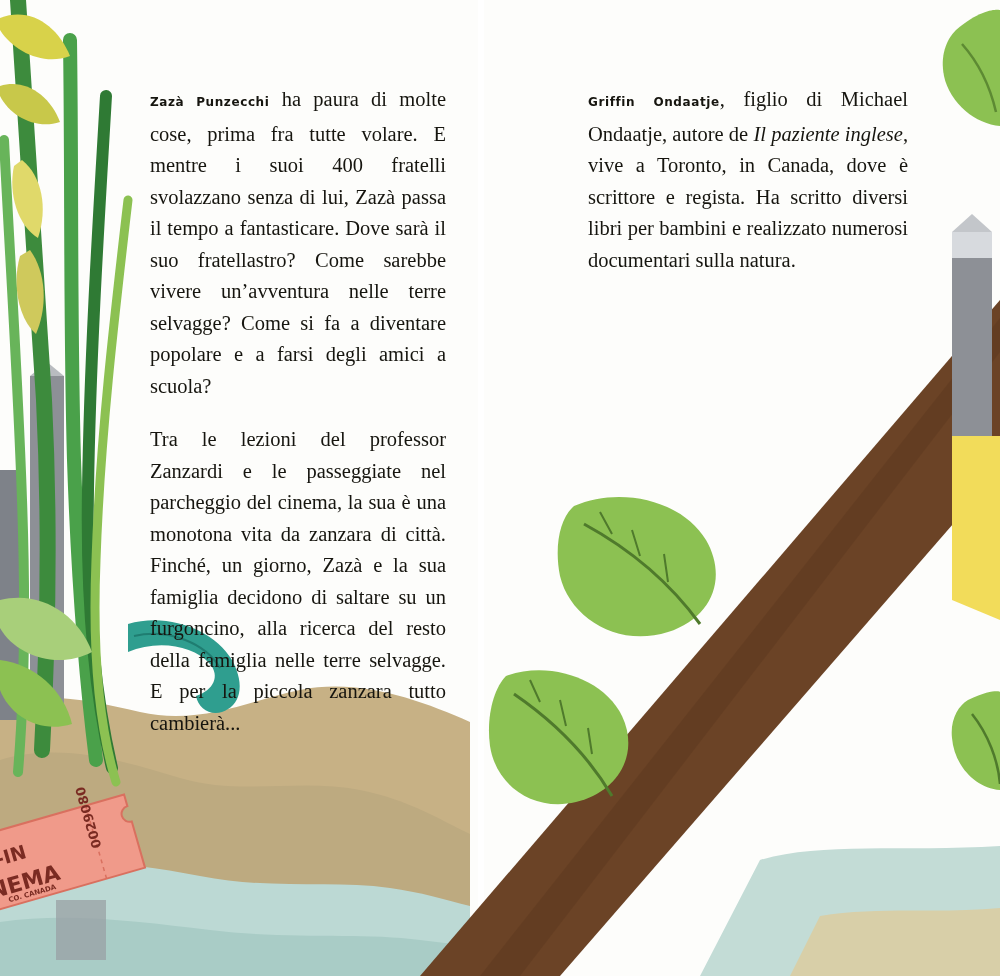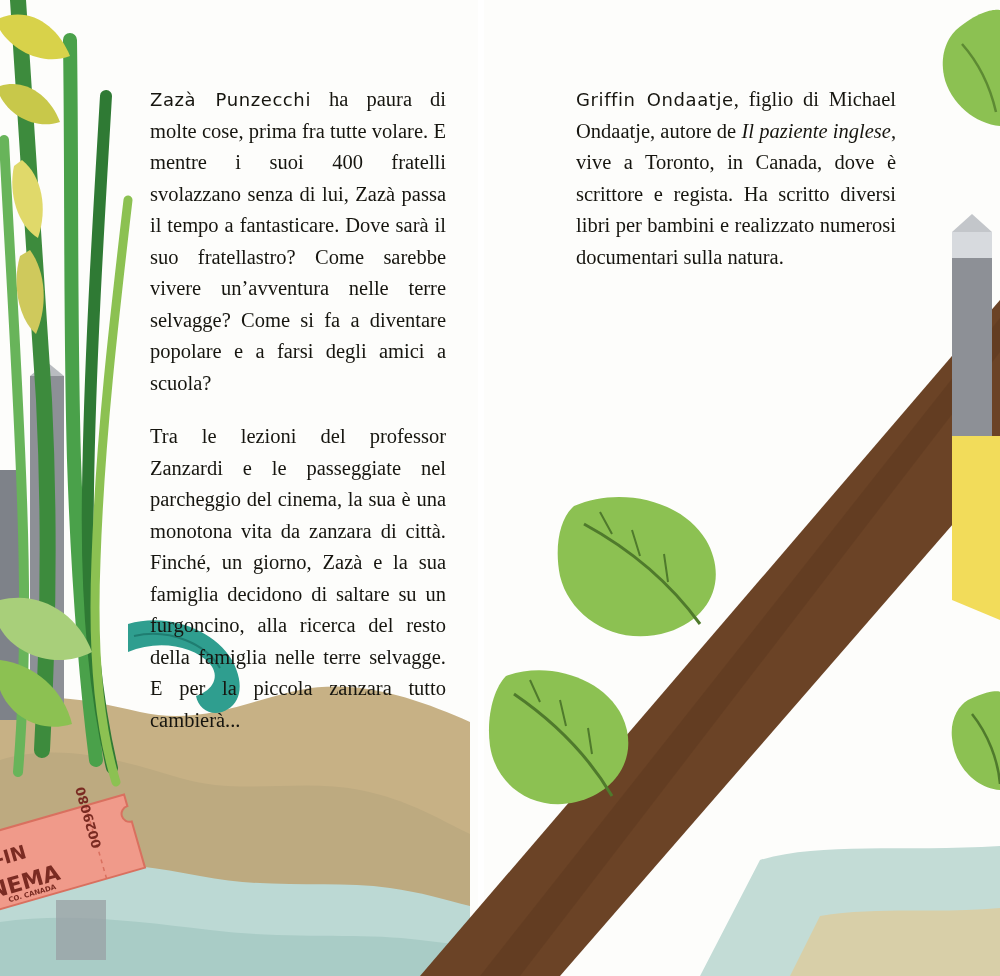--- a/index.html
+++ b/index.html
@@ -34,37 +34,37 @@
     position: absolute;
     font-family: "Liberation Serif", serif;
     color: #16150f;
   }
   .col-left {
     left: 150px;
     top: 84px;
     width: 296px;
   }
   .col-right {
-    left: 576px;
+    left: 588px;
     top: 84px;
     width: 320px;
   }
   .para {
     margin: 0 0 22px 0;
     font-size: 20.5px;
     line-height: 31.5px;
     text-align: justify;
     text-justify: inter-word;
     hyphens: manual;
   }
   .col-left .para { text-align: justify; }
   .name {
     font-family: "DejaVu Sans", sans-serif;
-    font-weight: 400;
-    font-size: 18px;
+    font-weight: 700;
+    font-size: 12px;
     letter-spacing: 0.6px;
   }
   .italic { font-style: italic; }
 
   
   .ticket-text {
     font-family: "DejaVu Sans", sans-serif;
     font-weight: 700;
     fill: #7a2b22;
   }

